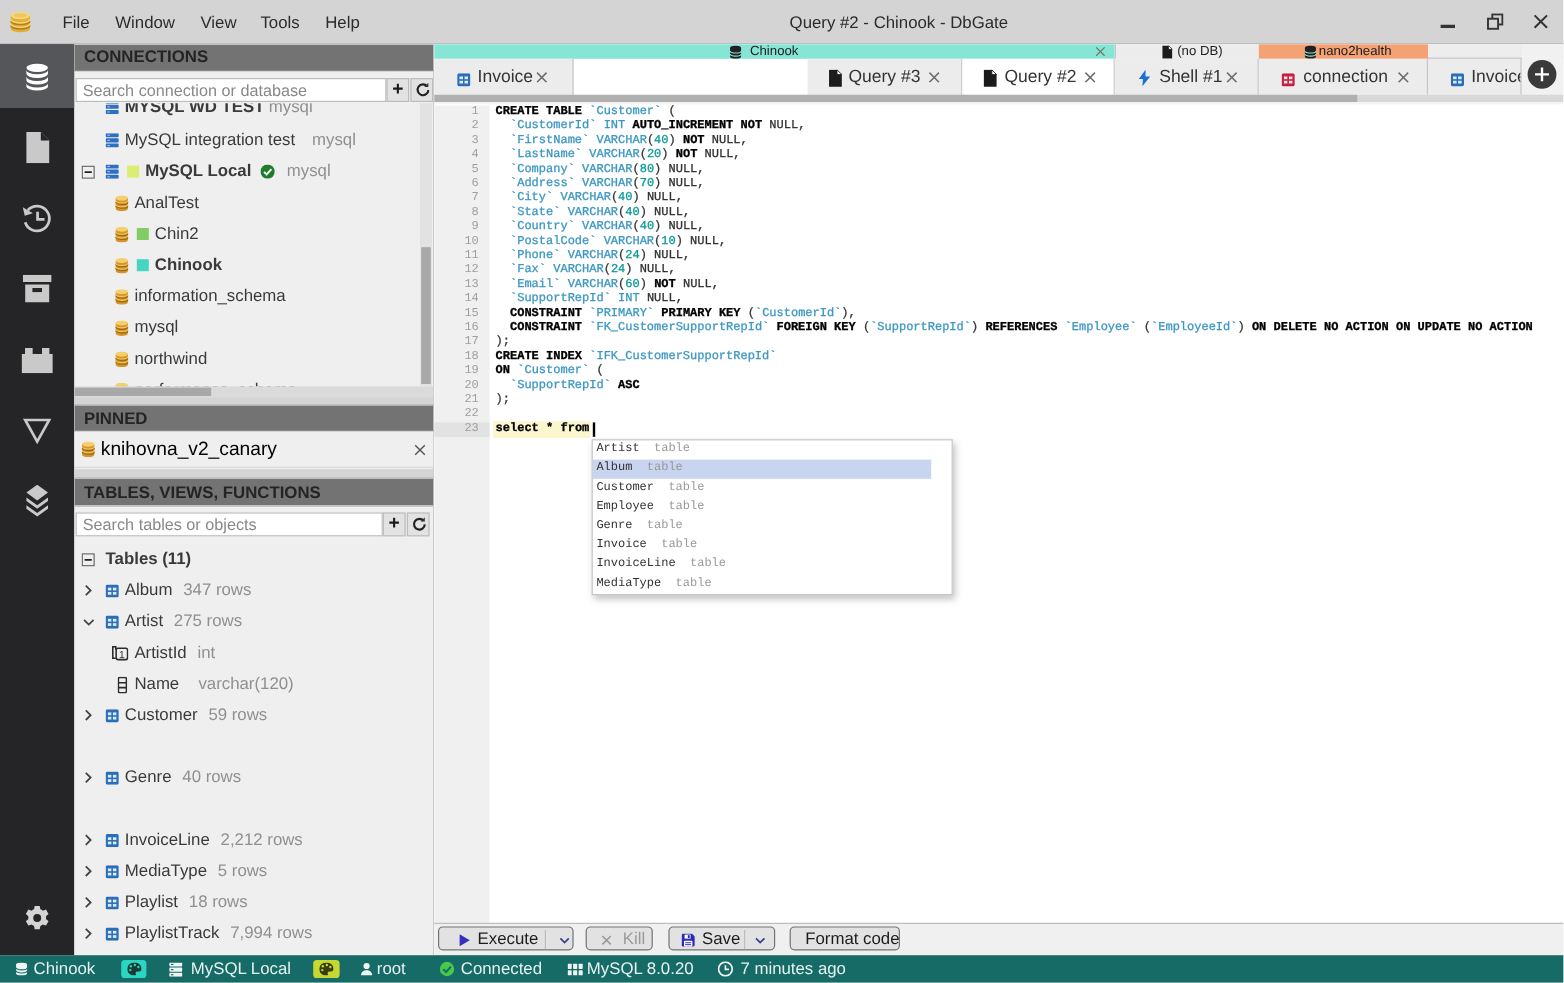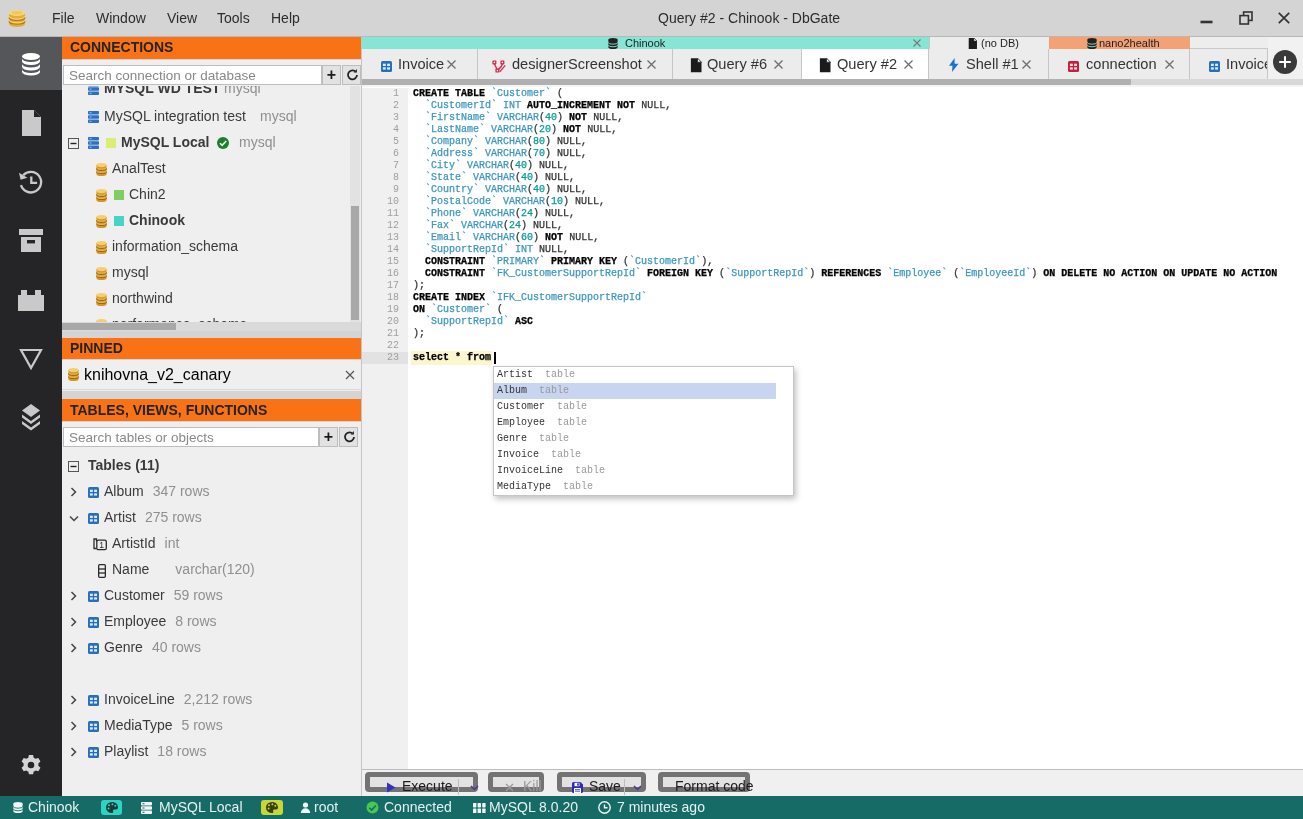--- a/index.html
+++ b/index.html
@@ -12,21 +12,21 @@
 #titlebar .menu { position:absolute; top:0; height:36px; line-height:36px; font-size:14px; color:#2c2c2c; }
 #wintitle { position:absolute; left:658px; top:0; height:36px; line-height:36px; font-size:14px; color:#2c2c2c; }
 
 
 #iconbar { left:0; top:37px; width:62px; height:759px; background:#252527; }
 #iconbar .sel { position:absolute; left:0; top:0; width:62px; height:53px; background:#55565a; }
 #iconbar svg { position:absolute; left:50%; }
 
 
 #leftpanel { left:62px; top:37px; width:300px; height:759px; background:#efefef; border-right:1px solid #c4c4c4; overflow:hidden; }
-.widgethdr { position:absolute; left:0; width:300px; background:#f97316; border-bottom:1px solid #d4d4d4; border-top:1px solid #d4d4d4; font-weight:bold; font-size:14px; color:#242424; padding-left:8px; }
+.widgethdr { position:absolute; left:0; width:300px; background:#737373; border-bottom:1px solid #d4d4d4; border-top:1px solid #d4d4d4; font-weight:bold; font-size:14px; color:#242424; padding-left:8px; }
 .searchrow { position:absolute; left:0; width:300px; }
 .searchrow input { position:absolute; left:1px; top:1px; height:20px; border:1px solid #bdbdbd; font-size:13.5px; color:#888; padding-left:5px; font-family:"Liberation Sans",sans-serif; background:#fff; }
 .sbtn { position:absolute; top:1px; width:19px; height:20px; background:#e2e2e2; border:1px solid #bdbdbd; color:#1a1a1a; text-align:center; line-height:18px; font-size:16px; font-weight:bold; }
 .row { position:absolute; left:0; width:300px; height:26px; white-space:nowrap; }
 .row span.t { font-size:14px; color:#3a3a3a; }
 .row span.g { font-size:14px; color:#8f8f8f; }
 .b { font-weight:bold; color:#222; }
 .sq { position:absolute; width:10px; height:10px; top:8px; }
 
 
@@ -47,21 +47,21 @@
 
 
 #popup { position:absolute; background:#fff; border:1px solid #c5c5c5; box-shadow:2px 3px 6px rgba(0,0,0,.25); font-family:"Liberation Mono",monospace; font-size:10px; }
 #popup .prow { position:relative; height:16px; line-height:16px; padding-left:3px; color:#333; }
 #popup .prow .meta { color:#999; }
 #popup .hl { background:#c8d4f0; width:282px; }
 
 
 #toolbar { position:absolute; left:0; top:732px; width:941px; height:27px; background:#f0f0f0; border-top:1px solid #bdbdbd; }
 .tbtn span { white-space:nowrap; }
-.tbtn { position:absolute; top:2px; height:20px; background:#e2e2e2; border:5px solid #737373; border-radius:4px; font-size:14px; color:#1c1c1c; line-height:18px; }
+.tbtn { position:absolute; top:2px; height:20px; background:#e2e2e2; border:1px solid #737373; border-radius:4px; font-size:14px; color:#1c1c1c; line-height:18px; }
 
 
 #statusbar { left:0; top:796px; width:1303px; height:23px; background:#176b66; color:#e4f2f0; font-size:14px; }
 #statusbar .it { position:absolute; top:0; height:23px; line-height:23px; white-space:nowrap; }
 </style>
 </head>
 <body>
 <div class="abs" id="titlebar">
   <svg style="position:absolute;left:8px;top:10px" width="18" height="17" viewBox="0 0 18 17">
     <path d="M1 3 v11 a8 3 0 0 0 16 0 v-11" fill="#e2ae3a"></path>
@@ -364,110 +364,110 @@
           <rect width="11" height="11" rx="1.5" fill="#2c6db8"></rect>
           <g fill="#d7ecff">
             <rect x="1.9" y="2.7" width="2.9" height="2.3"></rect>
             <rect x="6.1" y="2.7" width="2.9" height="2.3"></rect>
             <rect x="1.9" y="6.3" width="2.9" height="2.3"></rect>
             <rect x="6.1" y="6.3" width="2.9" height="2.3"></rect>
           </g>
         </svg>
         <span class="t abs" style="left:42px;top:4px">Customer<span class="g" style="margin-left:9px">59 rows</span></span>
       </div>
-    <div class="row" style="top:158px">
+    <div class="row" style="top:184px">
         <svg class="abs" style="left:8px;top:8px" width="8" height="10" viewBox="0 0 8 10">
           <path d="M1.5 1 l4 4 -4 4" fill="none" stroke="#444" stroke-width="1.5"></path>
         </svg>
         <svg class="abs" style="left:26px;top:8px" width="11" height="11" viewBox="0 0 11 11">
           <rect width="11" height="11" rx="1.5" fill="#2c6db8"></rect>
           <g fill="#d7ecff">
             <rect x="1.9" y="2.7" width="2.9" height="2.3"></rect>
             <rect x="6.1" y="2.7" width="2.9" height="2.3"></rect>
             <rect x="1.9" y="6.3" width="2.9" height="2.3"></rect>
             <rect x="6.1" y="6.3" width="2.9" height="2.3"></rect>
           </g>
         </svg>
-        <span class="t abs" style="left:42px;top:4px">Employee<span class="g" style="margin-left:9px">8 rows</span></span>
-      </div>
-    <div class="row" style="top:184px">
+        <span class="t abs" style="left:42px;top:4px">Genre<span class="g" style="margin-left:9px">40 rows</span></span>
+      </div>
+    <div class="row" style="top:236px">
         <svg class="abs" style="left:8px;top:8px" width="8" height="10" viewBox="0 0 8 10">
           <path d="M1.5 1 l4 4 -4 4" fill="none" stroke="#444" stroke-width="1.5"></path>
         </svg>
         <svg class="abs" style="left:26px;top:8px" width="11" height="11" viewBox="0 0 11 11">
           <rect width="11" height="11" rx="1.5" fill="#2c6db8"></rect>
           <g fill="#d7ecff">
             <rect x="1.9" y="2.7" width="2.9" height="2.3"></rect>
             <rect x="6.1" y="2.7" width="2.9" height="2.3"></rect>
             <rect x="1.9" y="6.3" width="2.9" height="2.3"></rect>
             <rect x="6.1" y="6.3" width="2.9" height="2.3"></rect>
           </g>
         </svg>
-        <span class="t abs" style="left:42px;top:4px">Genre<span class="g" style="margin-left:9px">40 rows</span></span>
-      </div>
-    <div class="row" style="top:236px">
+        <span class="t abs" style="left:42px;top:4px">InvoiceLine<span class="g" style="margin-left:9px">2,212 rows</span></span>
+      </div>
+    <div class="row" style="top:262px">
         <svg class="abs" style="left:8px;top:8px" width="8" height="10" viewBox="0 0 8 10">
           <path d="M1.5 1 l4 4 -4 4" fill="none" stroke="#444" stroke-width="1.5"></path>
         </svg>
         <svg class="abs" style="left:26px;top:8px" width="11" height="11" viewBox="0 0 11 11">
           <rect width="11" height="11" rx="1.5" fill="#2c6db8"></rect>
           <g fill="#d7ecff">
             <rect x="1.9" y="2.7" width="2.9" height="2.3"></rect>
             <rect x="6.1" y="2.7" width="2.9" height="2.3"></rect>
             <rect x="1.9" y="6.3" width="2.9" height="2.3"></rect>
             <rect x="6.1" y="6.3" width="2.9" height="2.3"></rect>
           </g>
         </svg>
-        <span class="t abs" style="left:42px;top:4px">InvoiceLine<span class="g" style="margin-left:9px">2,212 rows</span></span>
-      </div>
-    <div class="row" style="top:262px">
+        <span class="t abs" style="left:42px;top:4px">MediaType<span class="g" style="margin-left:9px">5 rows</span></span>
+      </div>
+    <div class="row" style="top:288px">
         <svg class="abs" style="left:8px;top:8px" width="8" height="10" viewBox="0 0 8 10">
           <path d="M1.5 1 l4 4 -4 4" fill="none" stroke="#444" stroke-width="1.5"></path>
         </svg>
         <svg class="abs" style="left:26px;top:8px" width="11" height="11" viewBox="0 0 11 11">
           <rect width="11" height="11" rx="1.5" fill="#2c6db8"></rect>
           <g fill="#d7ecff">
             <rect x="1.9" y="2.7" width="2.9" height="2.3"></rect>
             <rect x="6.1" y="2.7" width="2.9" height="2.3"></rect>
             <rect x="1.9" y="6.3" width="2.9" height="2.3"></rect>
             <rect x="6.1" y="6.3" width="2.9" height="2.3"></rect>
           </g>
         </svg>
-        <span class="t abs" style="left:42px;top:4px">MediaType<span class="g" style="margin-left:9px">5 rows</span></span>
-      </div>
-    <div class="row" style="top:288px">
+        <span class="t abs" style="left:42px;top:4px">Playlist<span class="g" style="margin-left:9px">18 rows</span></span>
+      </div>
+    <div class="row" style="top:314px">
         <svg class="abs" style="left:8px;top:8px" width="8" height="10" viewBox="0 0 8 10">
           <path d="M1.5 1 l4 4 -4 4" fill="none" stroke="#444" stroke-width="1.5"></path>
         </svg>
         <svg class="abs" style="left:26px;top:8px" width="11" height="11" viewBox="0 0 11 11">
           <rect width="11" height="11" rx="1.5" fill="#2c6db8"></rect>
           <g fill="#d7ecff">
             <rect x="1.9" y="2.7" width="2.9" height="2.3"></rect>
             <rect x="6.1" y="2.7" width="2.9" height="2.3"></rect>
             <rect x="1.9" y="6.3" width="2.9" height="2.3"></rect>
             <rect x="6.1" y="6.3" width="2.9" height="2.3"></rect>
           </g>
         </svg>
-        <span class="t abs" style="left:42px;top:4px">Playlist<span class="g" style="margin-left:9px">18 rows</span></span>
+        <span class="t abs" style="left:42px;top:4px">PlaylistTrack<span class="g" style="margin-left:9px">7,994 rows</span></span>
       </div>
     <div class="row" style="top:80px">
         <svg class="abs" style="left:31px;top:7px" width="14" height="14" viewBox="0 0 14 14">
           <path d="M3.5 3.5 v-2.5 h-2.5 v9.5 h2.5" fill="none" stroke="#2b2b2b" stroke-width="1.3"></path>
           <rect x="3.8" y="2.2" width="9.5" height="9.5" rx="1.5" fill="none" stroke="#2b2b2b" stroke-width="1.3"></rect>
           <text x="8.5" y="10.2" font-size="8.5" font-family="Liberation Sans" fill="#2b2b2b" text-anchor="middle">1</text>
         </svg>
         <span class="t abs" style="left:50px;top:4px">ArtistId<span class="g" style="margin-left:9px">int</span></span>
       </div>
     <div class="row" style="top:106px">
         <svg class="abs" style="left:36px;top:7px" width="8" height="14" viewBox="0 0 8 14">
           <rect x="0.65" y="0.65" width="6.7" height="12.7" rx="1" fill="none" stroke="#2b2b2b" stroke-width="1.3"></rect>
           <line x1="0.65" y1="5" x2="7.35" y2="5" stroke="#2b2b2b" stroke-width="1.3"></line>
           <line x1="0.65" y1="9" x2="7.35" y2="9" stroke="#2b2b2b" stroke-width="1.3"></line>
         </svg>
-        <span class="t abs" style="left:50px;top:4px">Name<span class="g" style="margin-left:26px">varchar(120)</span></span>
+        <span class="t abs" style="left:50px;top:4px">Name<span class="g" style="margin-left:16px">varchar(120)</span></span>
       </div>
   </div>
 </div>
 <div class="abs" id="main">
   <div class="grp" style="left:0;width:567px;background:#85e6d6">
       <svg class="abs" style="left:246px;top:1px" width="10" height="11" viewBox="0 0 10 11">
         <ellipse cx="5" cy="1.8" rx="4.6" ry="1.8" fill="#222"></ellipse>
         <path d="M0.4 1.8 v7.4 a4.6 1.8 0 0 0 9.2 0 v-7.4" fill="#222"></path>
         <g stroke="#8ae6d4" stroke-width="0.9" fill="none">
           <path d="M0.4 4.4 a4.6 1.8 0 0 0 9.2 0"></path>
@@ -507,49 +507,26 @@
           <rect x="6.1" y="2.7" width="2.9" height="2.3"></rect>
           <rect x="1.9" y="6.3" width="2.9" height="2.3"></rect>
           <rect x="6.1" y="6.3" width="2.9" height="2.3"></rect>
         </g>
       </svg>
       <span class="lbl" style="left:36px">Invoice</span>
       <svg class="abs" style="top:11px;left:85px" width="9" height="9" viewBox="0 0 9 9">
         <path d="M0.5 0.5 L8.5 8.5 M8.5 0.5 L0.5 8.5" stroke="#6e6e6e" stroke-width="1.3"></path>
       </svg>
     </div>
-  <div class="tab" style="left:116px;width:195px;">
-      <svg class="abs" style="left:14px;top:11px" width="14" height="13" viewBox="0 0 14 13">
-        <g stroke="#d5294d" stroke-width="1.3" fill="none">
-          <path d="M2.3 3.6 L4.9 9"></path>
-          <path d="M10.3 3.6 C10 6 8.3 8.2 6.3 9.6"></path>
-          <path d="M13.2 5.3 l-5.4 6.5"></path>
-        </g>
-        <g fill="#d5294d">
-          <rect x="0.4" y="0.4" width="4" height="4" rx="0.6"></rect>
-          <rect x="8.4" y="0.4" width="4" height="4" rx="0.6"></rect>
-          <rect x="3.4" y="8.6" width="4" height="4" rx="0.6"></rect>
-        </g>
-        <g fill="#fff">
-          <rect x="1.7" y="1.7" width="1.4" height="1.4"></rect>
-          <rect x="9.7" y="1.7" width="1.4" height="1.4"></rect>
-          <rect x="4.7" y="9.9" width="1.4" height="1.4"></rect>
-        </g>
-      </svg>
-      <span class="lbl" style="left:34px">designerScreenshot</span>
-      <svg class="abs" style="top:11px;left:169px" width="9" height="9" viewBox="0 0 9 9">
-        <path d="M0.5 0.5 L8.5 8.5 M8.5 0.5 L0.5 8.5" stroke="#6e6e6e" stroke-width="1.3"></path>
-      </svg>
-    </div>
   <div class="tab" style="left:311px;width:129px;">
       <svg class="abs" style="left:17px;top:9px" width="11.5" height="14.5" viewBox="0 0 13 16">
         <path d="M1 0 h7.5 L13 4.5 v11.5 h-12 z" fill="#1b1b1b"></path>
         <path d="M8.5 0 L13 4.5 h-4.5 z" fill="#fff" stroke="#1b1b1b" stroke-width="0.8"></path>
       </svg>
-      <span class="lbl" style="left:34px">Query #6</span>
+      <span class="lbl" style="left:34px">Query #3</span>
       <svg class="abs" style="top:11px;left:101px" width="9" height="9" viewBox="0 0 9 9">
         <path d="M0.5 0.5 L8.5 8.5 M8.5 0.5 L0.5 8.5" stroke="#6e6e6e" stroke-width="1.3"></path>
       </svg>
     </div>
   <div class="tab active" style="left:440px;width:127px;">
       <svg class="abs" style="left:17px;top:9px" width="11.5" height="14.5" viewBox="0 0 13 16">
         <path d="M1 0 h7.5 L13 4.5 v11.5 h-12 z" fill="#1b1b1b"></path>
         <path d="M8.5 0 L13 4.5 h-4.5 z" fill="#fff" stroke="#1b1b1b" stroke-width="0.8"></path>
       </svg>
       <span class="lbl" style="left:35px">Query #2</span>

